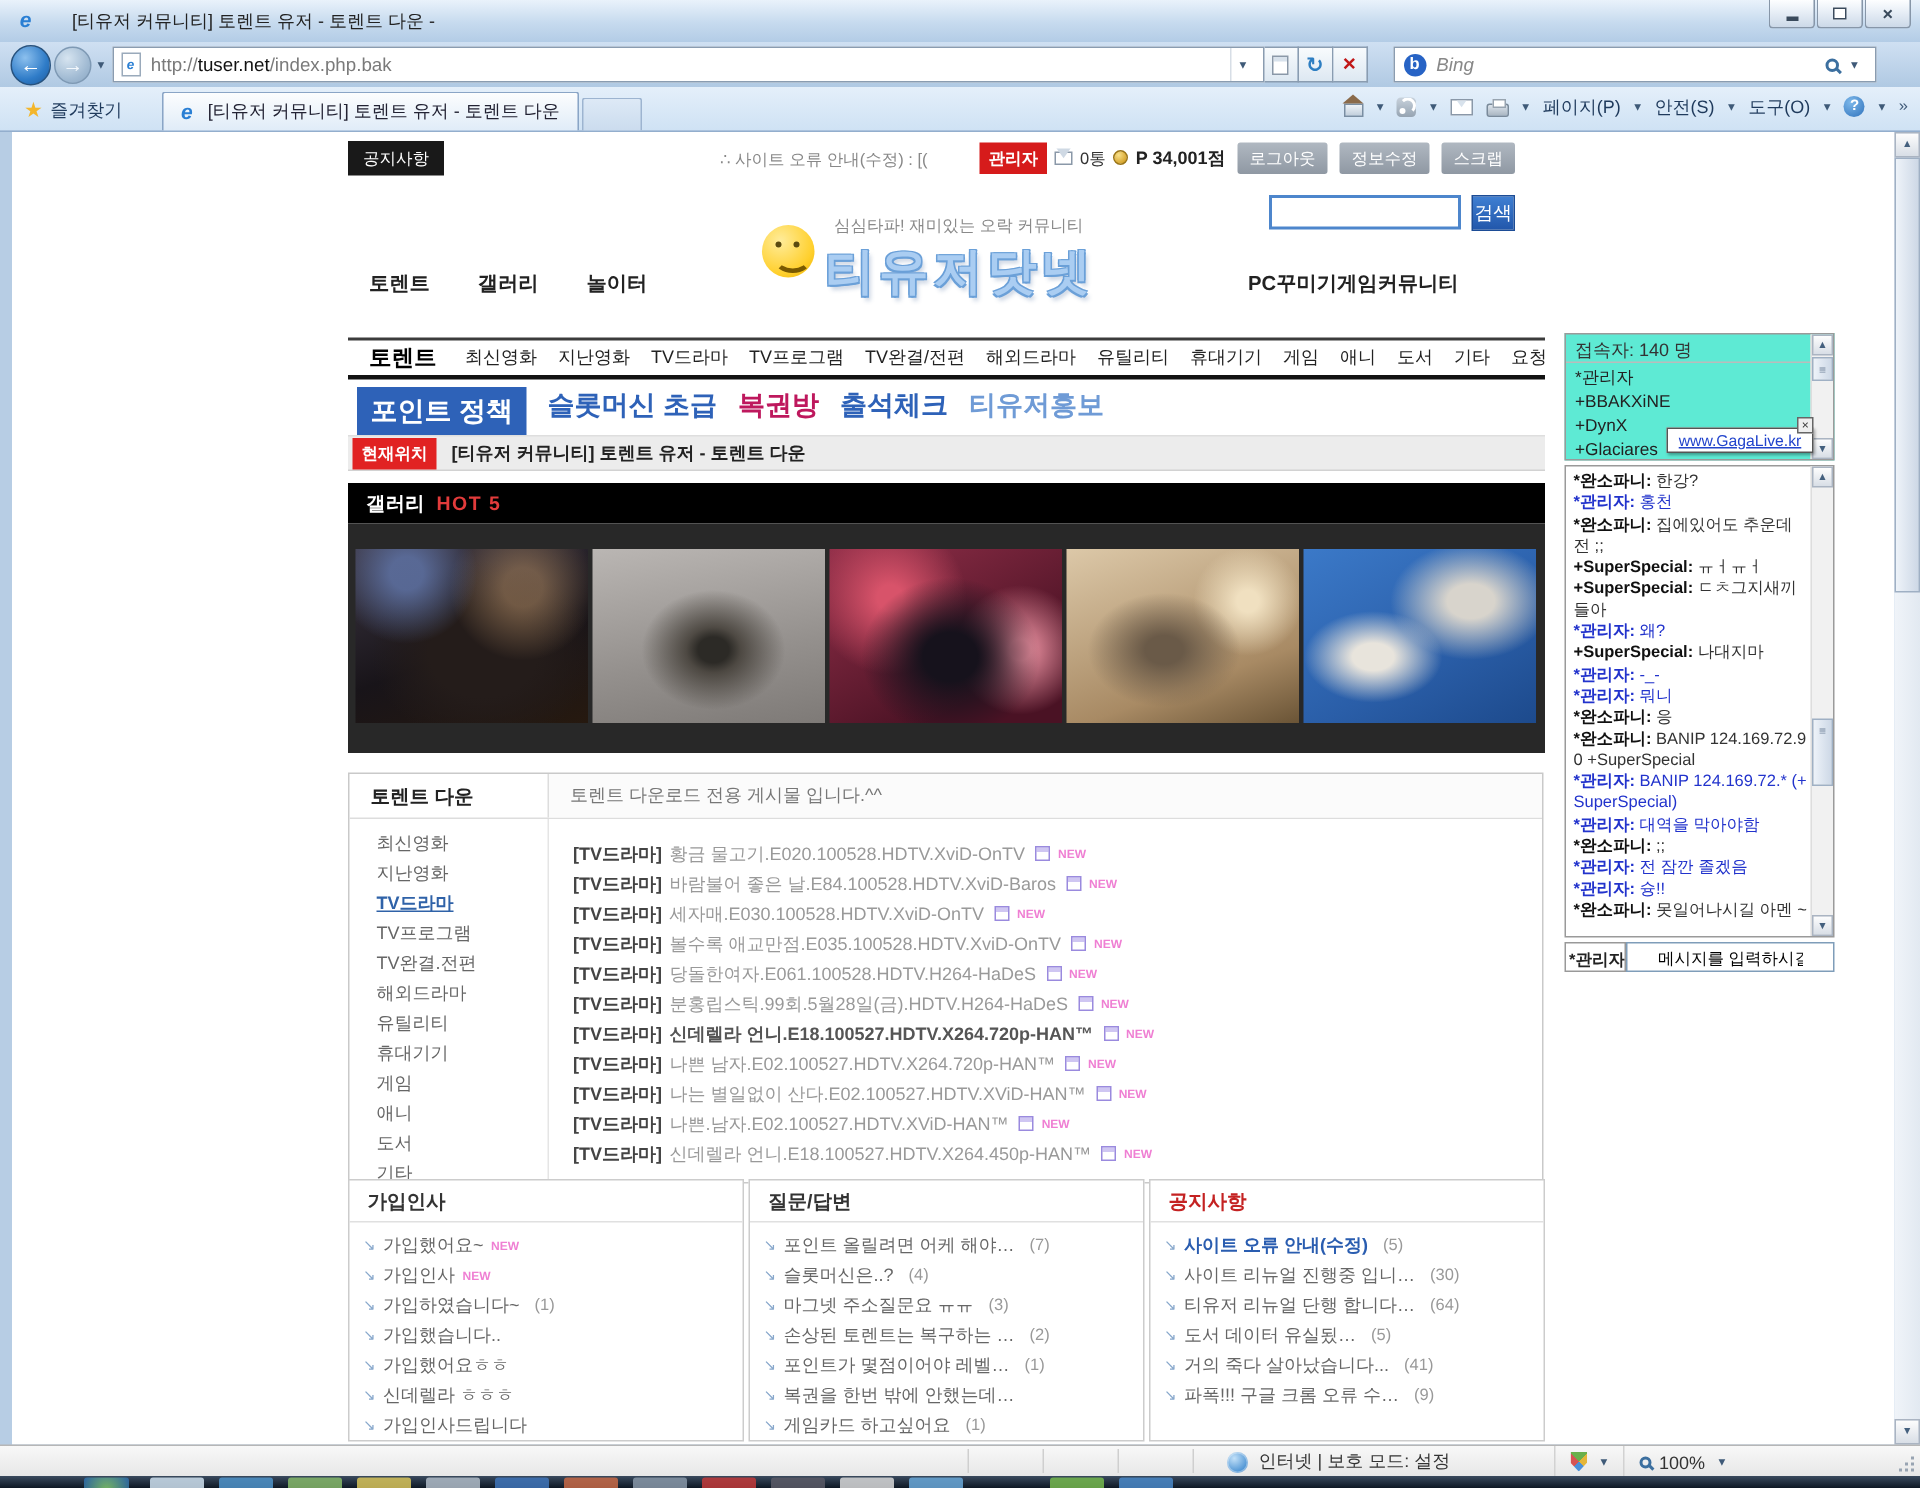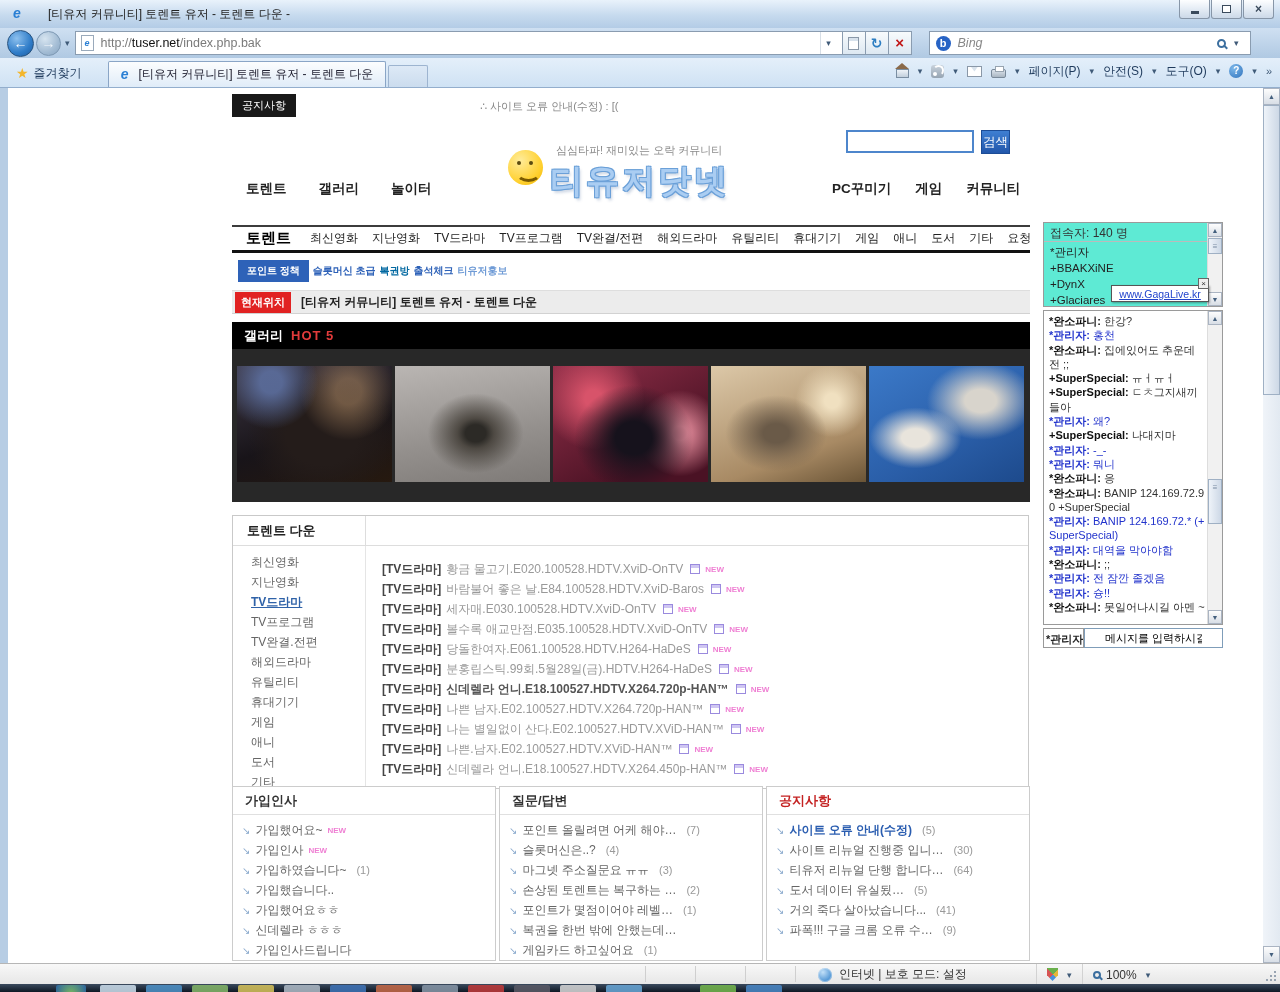--- a/index.html
+++ b/index.html
@@ -78,33 +78,33 @@
 .siteheader{position:absolute;left:0;top:30px;width:798px;height:107px}
 .logo{position:absolute;left:276px;top:22px;display:flex;cursor:pointer}
 .smiley{position:relative;width:35px;height:35px;border-radius:50%;background:radial-gradient(circle at 35% 30%,#ffec9a,#ffd02e 65%,#eeb300);margin-top:10px;flex:none}
 .smiley::before{content:"";position:absolute;left:9px;top:11px;width:4px;height:4px;border-radius:50%;background:#5a4a10;box-shadow:12px 0 0 #5a4a10}
 .smiley::after{content:"";position:absolute;left:8px;top:14px;width:19px;height:12px;border:3px solid transparent;border-bottom-color:#7a5a00;border-radius:50%}
 .logocol{margin-left:7px}
 .tagline{font-size:11px;color:#8a8a8a;margin:3px 0 1px 6px}
 .logotext{font-size:33px;font-weight:bold;letter-spacing:3px;color:#aacdf2;text-shadow:-1px -1px 0 #6ba0d8,1px -1px 0 #6ba0d8,-1px 1px 0 #6ba0d8,1px 1px 0 #6ba0d8,2px 3px 3px rgba(40,80,140,.25)}
 .hnav{position:absolute;top:62px;display:flex;font-size:13.5px;font-weight:bold;color:#222}
 .hnav-left{left:14px;gap:32px}
-.hnav-right{left:600px;gap:24px}
+.hnav-right{left:600px;}
 .sinput{position:absolute;left:614px;top:12px;width:128px;height:23px;border:2px solid #4d86cc;background:#fff;font-size:12px;padding:0 4px;font-family:inherit}
 .sbtn{position:absolute;left:749px;top:12px;width:29px;height:24px;background:linear-gradient(#3f7fd2,#2257ab);border:1px solid #1c4c96;color:#fff;font-weight:normal;font-size:12.5px;display:flex;align-items:center;justify-content:center}
 
 .catnav{position:absolute;left:0;top:137px;width:798px;height:28px;border-top:2px solid #3c3c3c;border-bottom:3px solid #121212;background:#fff;display:flex;align-items:center;white-space:nowrap}
 .catcur{font-size:15px;font-weight:bold;color:#000;margin:0 19px 0 14px}
 .catwrap{display:flex;gap:14px}
 .catitem{font-size:12px;color:#222}
 
-.pointsnav{position:absolute;left:0;top:170px;width:798px;height:26px;display:flex;align-items:center;gap:4px;padding-left:6px;font-size:10px;font-weight:bold}
+.pointsnav{position:absolute;left:0;top:170px;width:798px;height:26px;display:flex;align-items:flex-start;gap:14px;padding-left:6px;font-size:18px;font-weight:bold}
 .pn[data-variant="active"]{background:#2e62b8;color:#fff;padding:4px 9px}
 .pn[data-variant="blue"]{color:#2e62b8}
-.pn[data-variant="red"]{color:#0369a1}
+.pn[data-variant="red"]{color:#be185d}
 .pn[data-variant="lightblue"]{color:#6f9bd6}
 
 .locbar{position:absolute;left:0;top:202px;width:798px;height:24px;background:#ececec;border-top:1px solid #dedede;border-bottom:1px solid #d2d2d2;display:flex;align-items:center}
 .badge-loc{background:#e12222;color:#fff;font-size:11px;font-weight:bold;padding:3px 6px;margin-left:3px}
 .locpath{font-size:12px;font-weight:bold;color:#222;margin-left:10px}
 
 .gallery{position:absolute;left:0;top:234px;width:798px;height:180px}
 .ghead{height:27px;background:#000;display:flex;align-items:center;gap:8px;padding-left:12px}
 .ghead .t1{color:#fff;font-weight:bold;font-size:13px}
 .ghead .t2{color:#e23b3b;font-weight:bold;font-size:13px;letter-spacing:1px}
@@ -261,20 +261,30 @@
     <span class="chev2">»</span>
   </div>
 </div>
 
 <div class="page">
   <div class="site">
 
     <div class="topstrip">
       <span class="badge-dark">공지사항</span>
       <span class="ticker">∴ 사이트 오류 안내(수정) : [(</span>
+      <div class="userinfo">
+        <span class="badge-red">관리자</span>
+        <span class="ico-msg"></span>
+        <span class="uitext">0통</span>
+        <span class="ico-coin"></span>
+        <span class="pts">P 34,001점</span>
+        <a class="btn-gray">로그아웃</a>
+        <a class="btn-gray">정보수정</a>
+        <a class="btn-gray">스크랩</a>
+      </div>
     </div>
 
     <div class="siteheader">
       <div class="logo">
         <span class="smiley"></span>
         <div class="logocol">
           <div class="tagline">심심타파! 재미있는 오락 커뮤니티</div>
           <div class="logotext">티유저닷넷</div>
         </div>
       </div>
@@ -334,20 +344,21 @@
           <div class="gphoto" title="girl-sitting-on-road"></div>
           <div class="gphoto" title="stage-performance"></div>
           <div class="gphoto" title="recording-studio"></div>
           <div class="gphoto" title="denim-overalls-group"></div>
         </div>
     </div>
 
     <div class="board">
       <div class="bhead">
         <div class="bhtitle">토렌트 다운</div>
+        <div class="bhdesc">토렌트 다운로드 전용 게시물 입니다.^^</div>
       </div>
       <div class="bbody">
         <div class="bcats">
             <a class="bcat">최신영화</a>
             <a class="bcat">지난영화</a>
             <a class="bcat" data-variant="active">TV드라마</a>
             <a class="bcat">TV프로그램</a>
             <a class="bcat">TV완결.전편</a>
             <a class="bcat">해외드라마</a>
             <a class="bcat">유틸리티</a>

